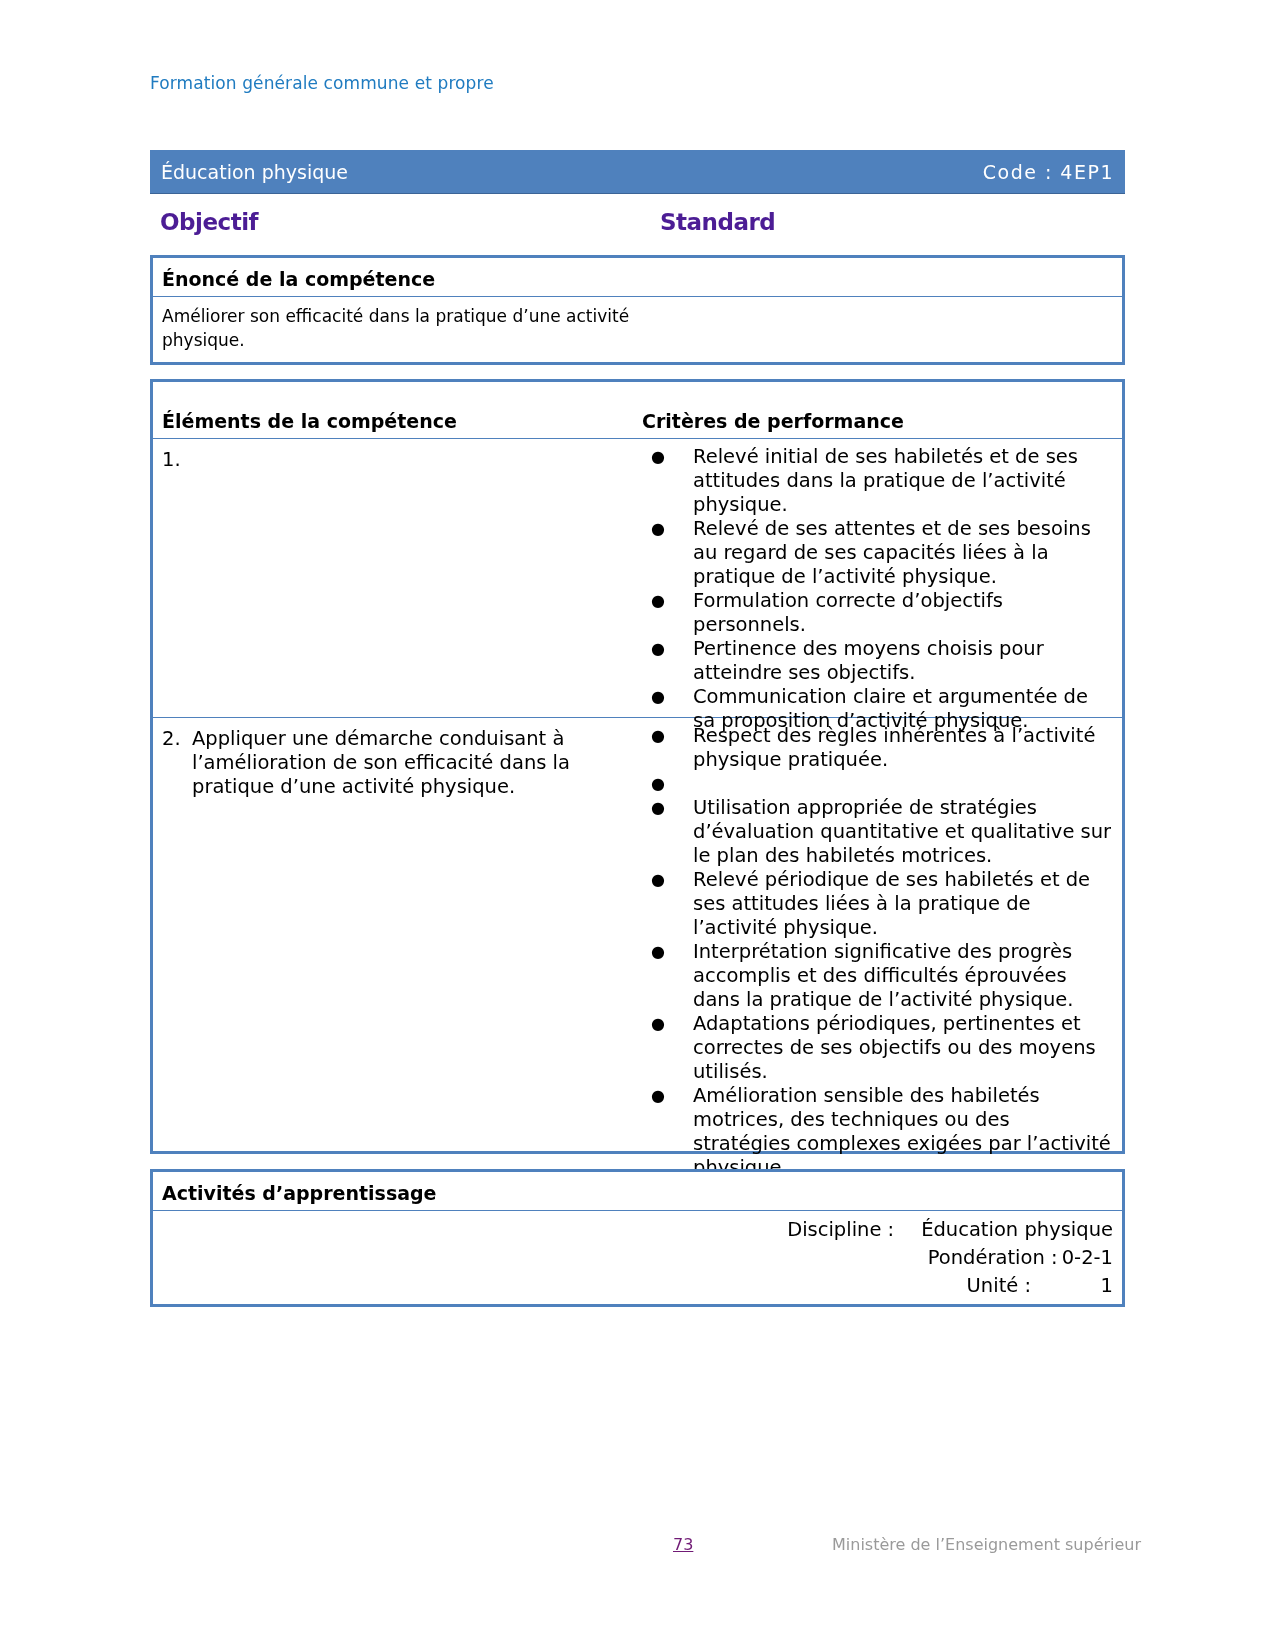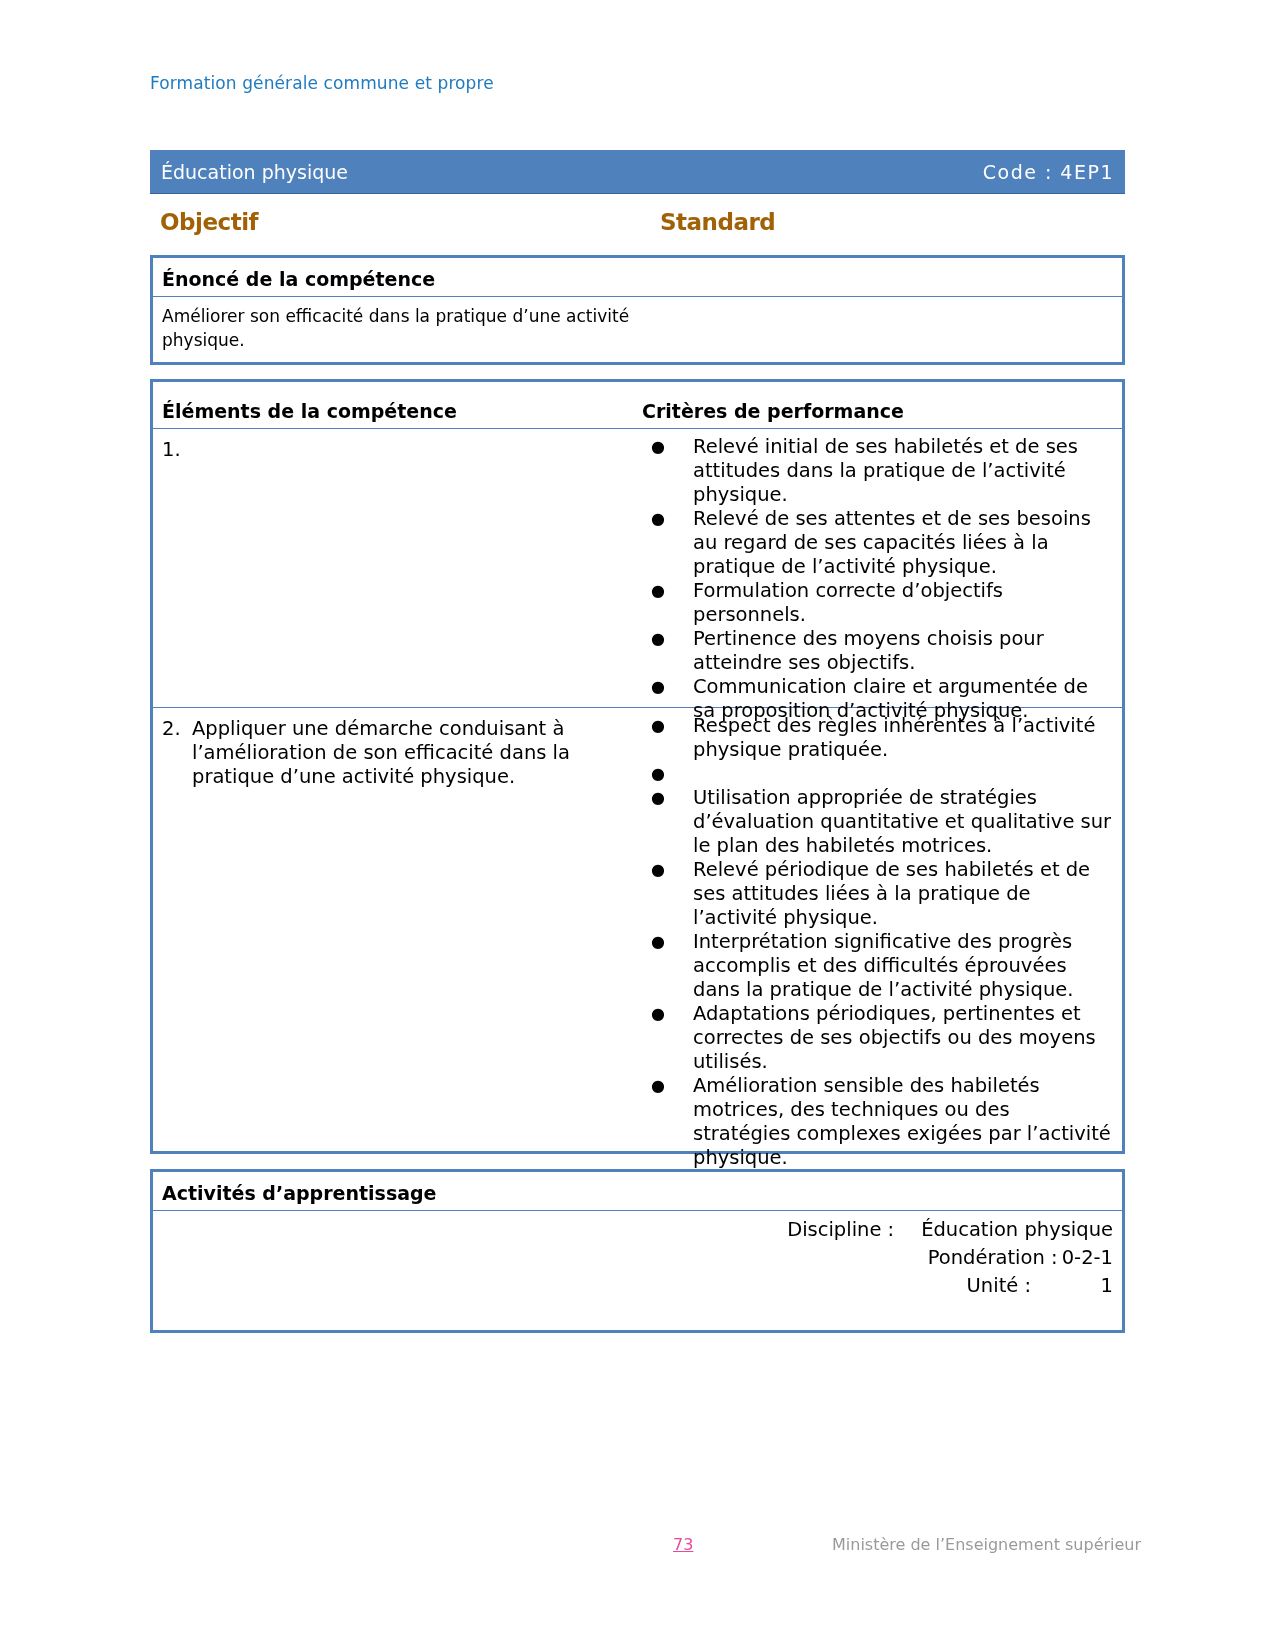--- a/index.html
+++ b/index.html
@@ -6,48 +6,48 @@
   body { width: 1275px; height: 1650px; position: relative; overflow: hidden;
          font-family: "DejaVu Sans", sans-serif; color: #000; }
   .running-header { position: absolute; left: 150px; top: 73px; font-size: 17px;
          color: #1f7bc0; letter-spacing: 0.1px; }
   .title-bar { position: absolute; left: 150px; top: 150px; width: 975px; height: 43px;
          background: #4f81bd; color: #fff; font-size: 19px; box-sizing: border-box;
          padding: 0 11px; display: flex; align-items: center; justify-content: space-between;
          box-shadow: 0 1px 0 #3b6496; }
   .title-bar .code { letter-spacing: 1.5px; }
   .sub-heads { position: absolute; top: 209px; left: 160px; width: 960px; height: 32px;
-         font-size: 23px; font-weight: bold; color: #a16207; letter-spacing: -0.5px; }
+         font-size: 23px; font-weight: bold; color: #4c1d95; letter-spacing: -0.5px; }
   .sub-heads .std { position: absolute; left: 500px; top: 0; }
   .box { position: absolute; left: 150px; width: 975px; box-sizing: border-box;
          border: 3px solid #4f81bd; background: #fff; }
   .box .head { font-weight: bold; font-size: 19px; padding: 10px 23px 6px 9px;
          border-bottom: 1px solid #4f81bd; }
   .box .body { font-size: 17px; line-height: 24px; padding: 7px 9px 6px 9px; }
   .enonce { top: 255px; height: 110px; }
   .enonce .body { width: 470px; }
   .elements { top: 379px; height: 775px; }
-  .elements .head { display: flex; padding: 18px 9px 6px 9px; }
+  .elements .head { display: flex; padding: 28px 9px 6px 9px; }
   .elements .head .c1 { width: 480px; }
   .elements .row { display: flex; border-bottom: 1px solid #4f81bd; }
   .elements .row:last-child { border-bottom: none; }
   .elements .left { width: 480px; padding: 9px 9px 6px 9px; box-sizing: border-box;
          font-size: 19.5px; line-height: 24px; display: flex; }
   .elements .left .num { width: 30px; flex: none; }
   .elements .right { flex: 1; padding: 6px 9px 4px 0; box-sizing: border-box; }
   .crit { display: flex; font-size: 19.5px; line-height: 24px; }
   .crit .bullet { width: 55px; flex: none; text-align: right; padding-right: 28px;
          box-sizing: border-box; margin-left: 5px; font-size: 16px; }
   .row1 { height: 278px; }
-  .activites { top: 1169px; height: 164px; }
+  .activites { top: 1169px; height: 138px; }
   .activites .body { padding: 5px 9px; line-height: 28px; font-size: 19.5px; }
   .kv { display: flex; justify-content: flex-end; }
   .kv .k { width: 134px; }
   .footer { position: absolute; top: 1535px; font-size: 16px; }
-  .footer .page { left: 673px; position: absolute; color: #ec4899; text-decoration: underline; }
+  .footer .page { left: 673px; position: absolute; color: #701a75; text-decoration: underline; }
   .footer .org { left: 832px; position: absolute; color: #9a9a9a; white-space: nowrap; }
 </style>
 </head>
 <body>
 
 <div class="running-header">Formation générale commune et propre</div>
 
 <div class="title-bar">
   <span>Éducation physique</span>
   <span class="code">Code : 4EP1</span>

